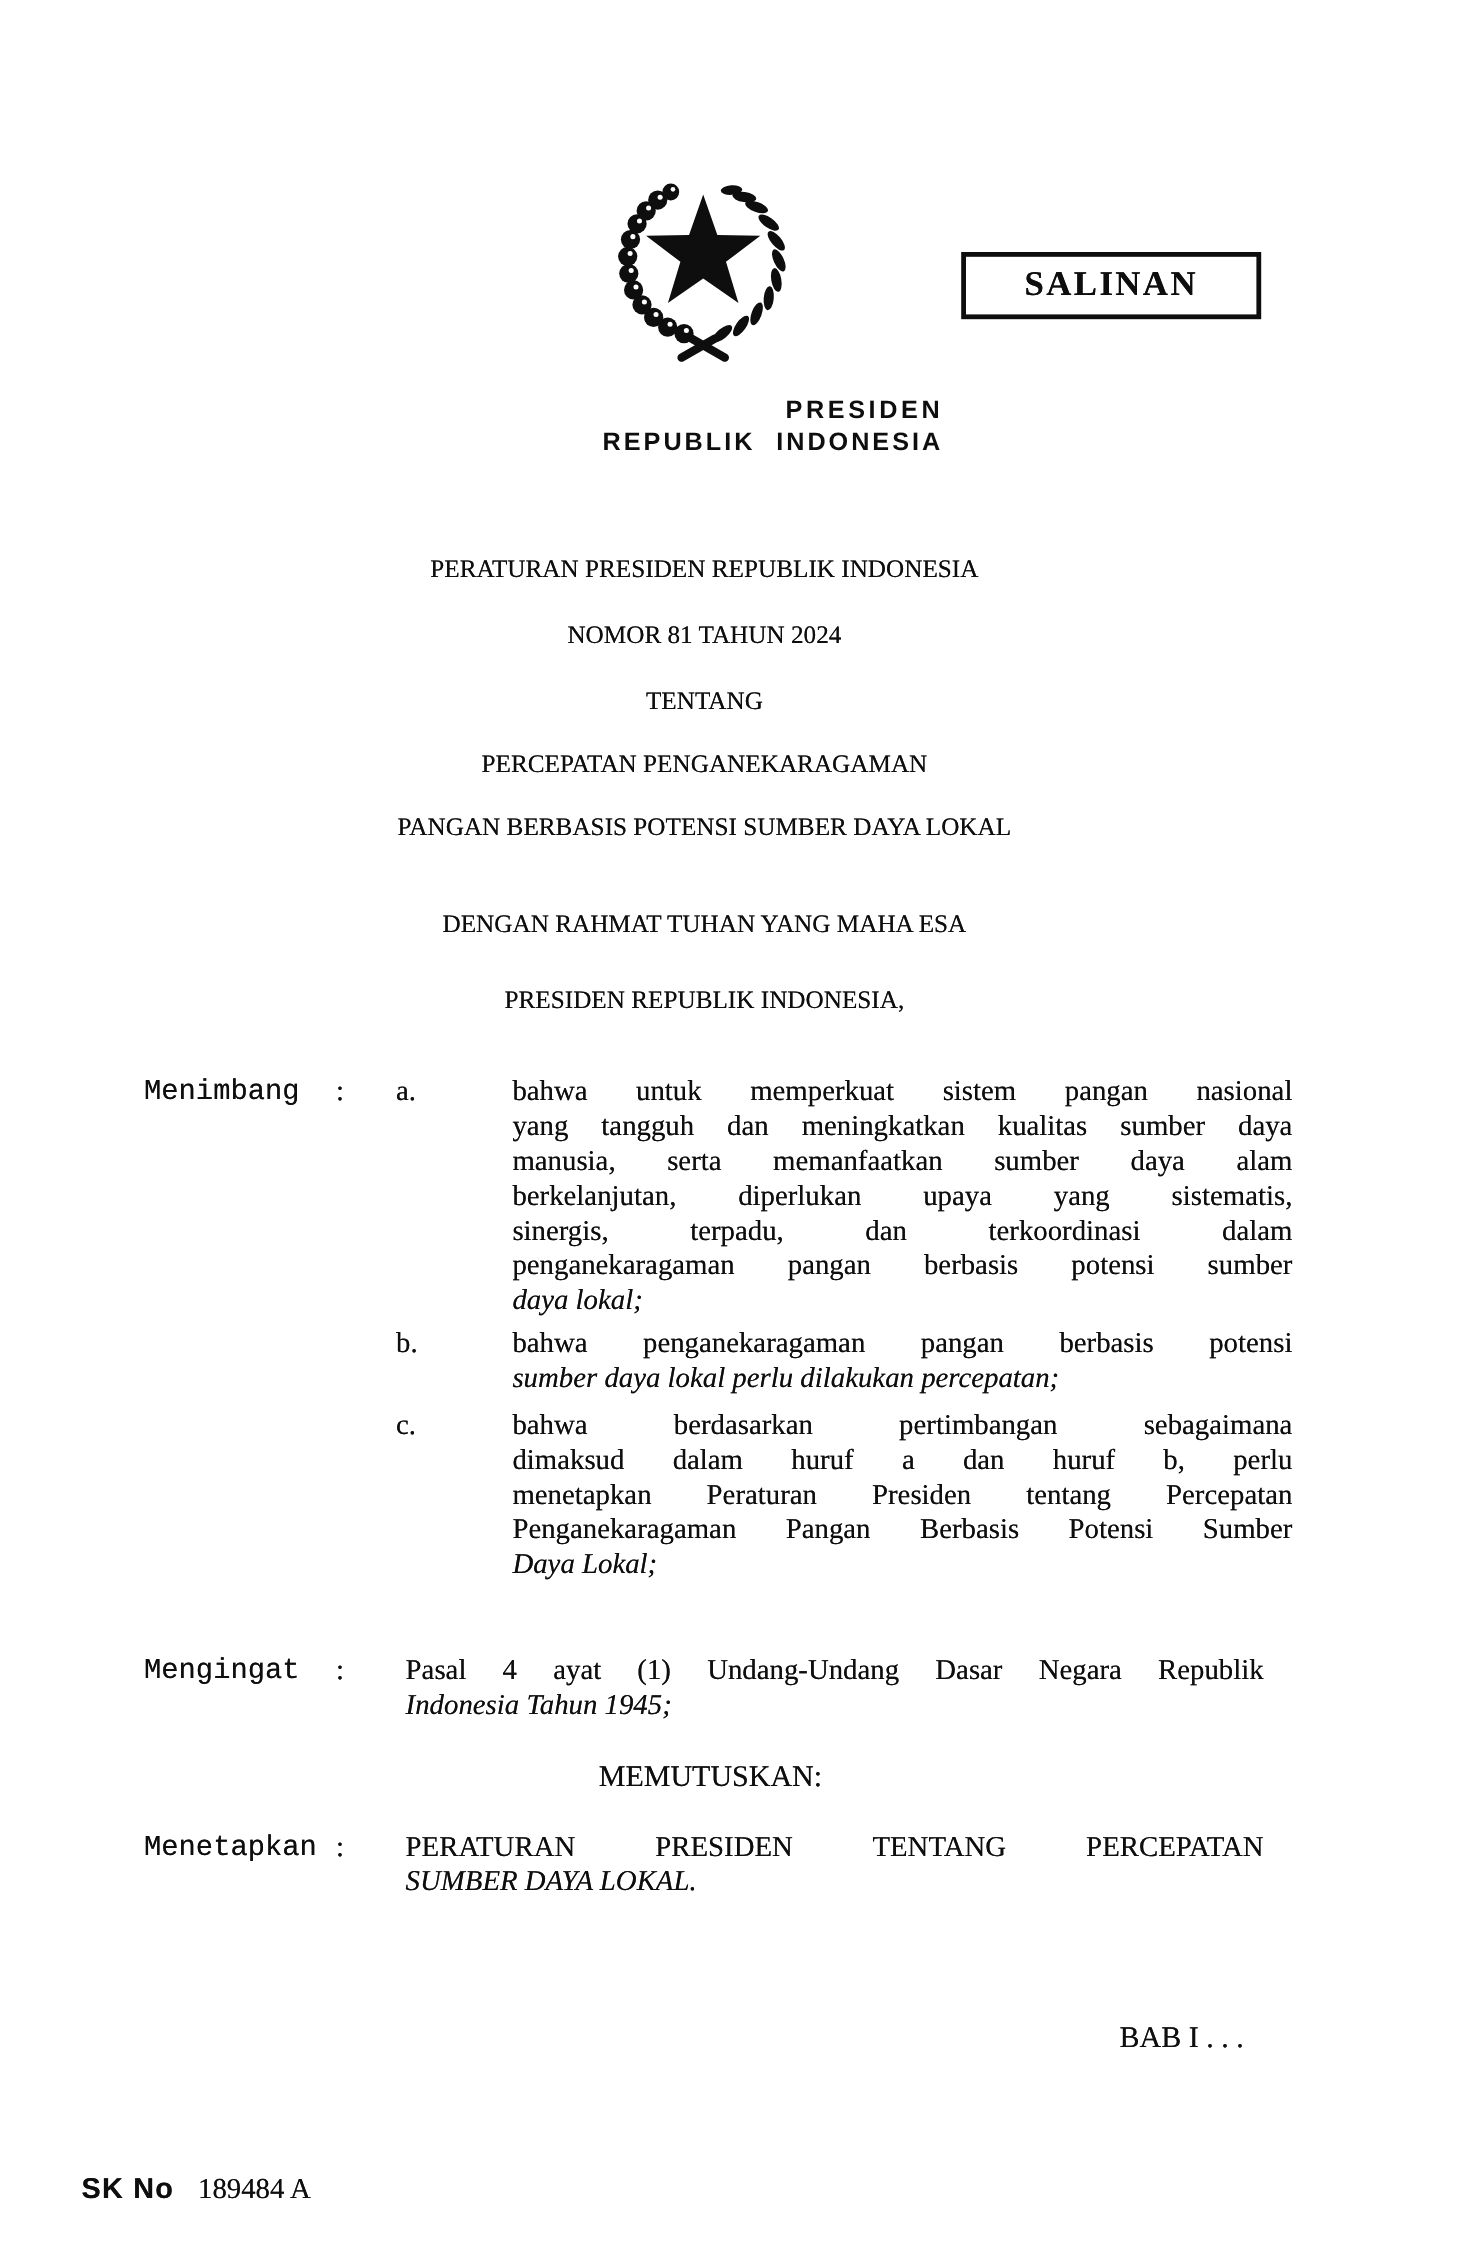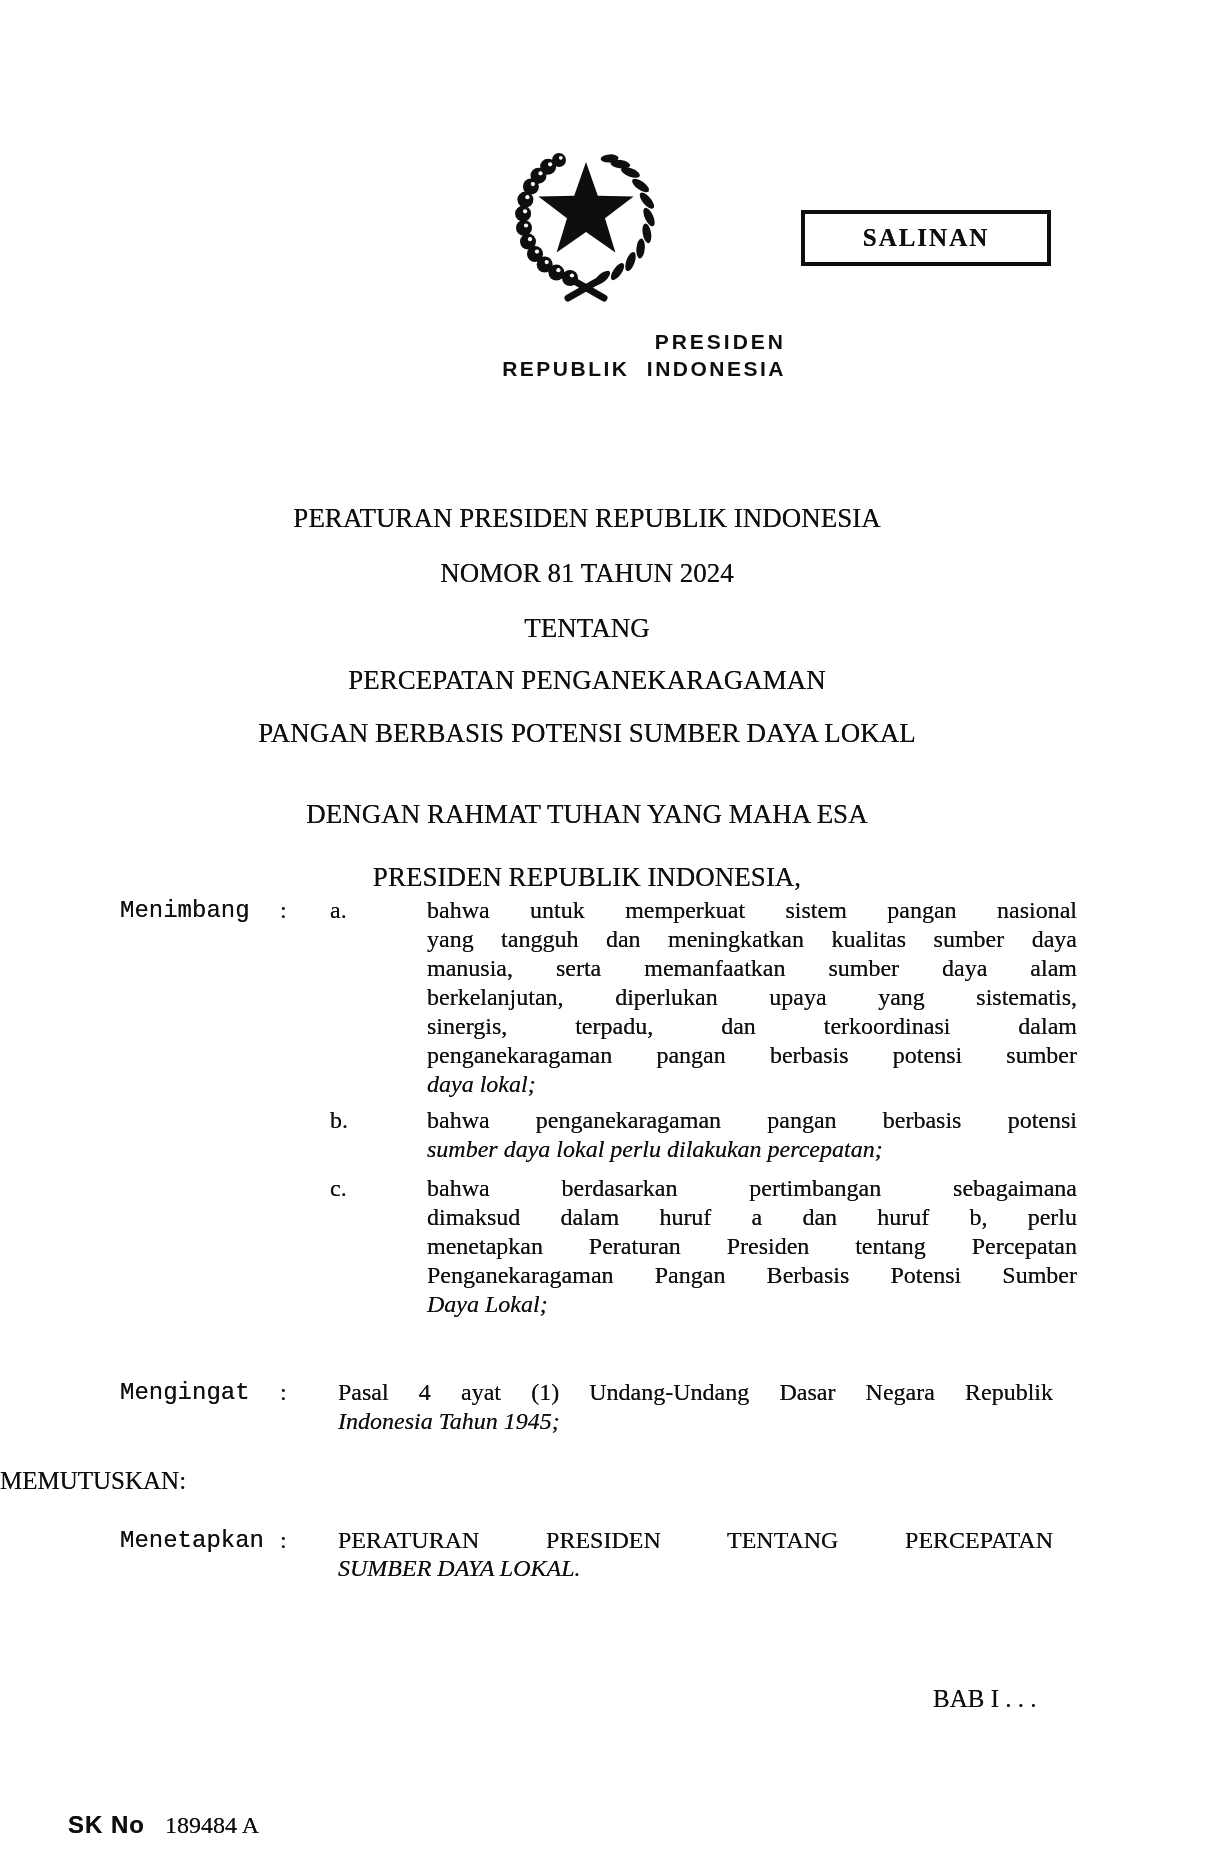--- a/index.html
+++ b/index.html
@@ -21,35 +21,35 @@
     font-family:"Liberation Sans", sans-serif;
     font-weight:bold;
     font-size:21px;line-height:27px;
     letter-spacing:3px;
   }
   .letterhead .lh2{word-spacing:9px;letter-spacing:2.5px;}
   
   .stamp{
     left:801px;top:210px;width:250px;height:56px;
     box-sizing:border-box;border:4px solid #0e0e0e;
-    text-align:center;font-weight:bold;font-size:25px;line-height:47px;
+    text-align:center;font-weight:bold;font-size:29px;line-height:47px;
     letter-spacing:2px;
   }
   
-  .cline{left:87px;width:1000px;text-align:center;font-size:27px;line-height:30px;margin-top:44px;}
+  .cline{left:87px;width:1000px;text-align:center;font-size:21px;line-height:30px;}
   
   .body-label{left:120px;font-size:24px;line-height:29px;font-family:Liberation Mono, monospace;}
   .body-colon{left:280px;font-size:24px;line-height:29px;}
   .item-letter{left:330px;font-size:24px;line-height:29px;}
   .lines{font-size:24px;line-height:29px;}
   .lines.narrow{left:395px;width:650px;margin-left:32px;}
   .lines.wide{left:338px;width:715px;}
   .jline{text-align:justify;text-align-last:justify;white-space:normal;}
   .jline.last{text-align-last:left;font-style:italic;}
-  .memutuskan{left:0;width:1184px;text-align:left;font-size:25px;line-height:30px;}
+  .memutuskan{left:0;width:1184px;text-align:center;font-size:25px;line-height:30px;}
   .continuation{left:933px;top:1684px;font-size:25px;line-height:30px;}
   .sk{left:68px;top:1810px;font-size:24px;line-height:30px;}
   .sk .sk-label{font-family:"Liberation Sans", sans-serif;font-weight:bold;letter-spacing:1px;}
   .sk .sk-num{font-family:"Liberation Serif", serif;margin-left:20px;}
 </style>
 </head>
 <body>
 
 <svg class="abs emblem" viewBox="0 0 172 178" aria-hidden="true">
   <g fill="#0e0e0e" stroke="none">

